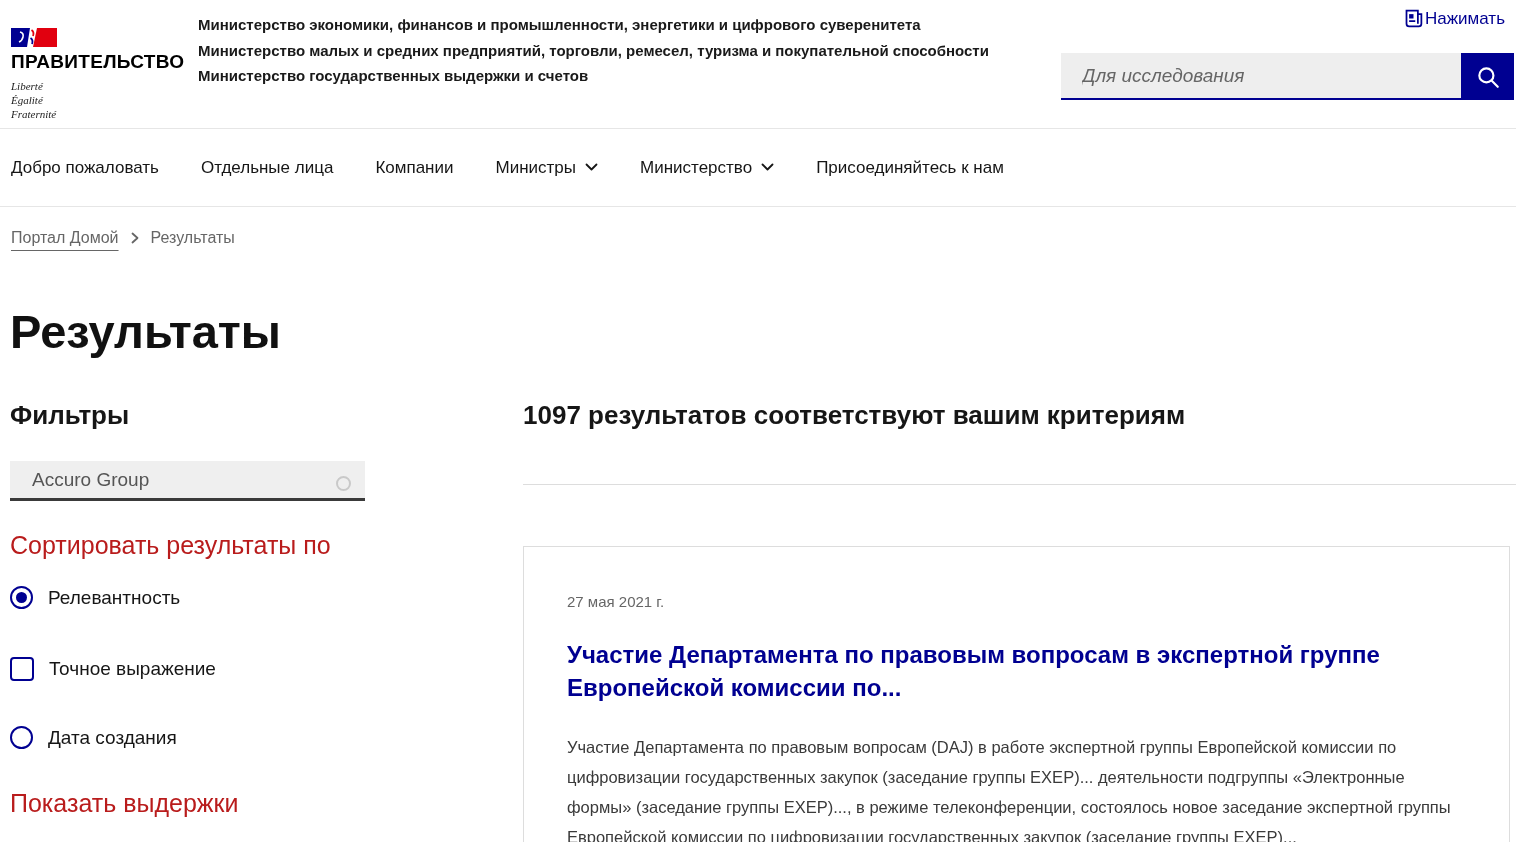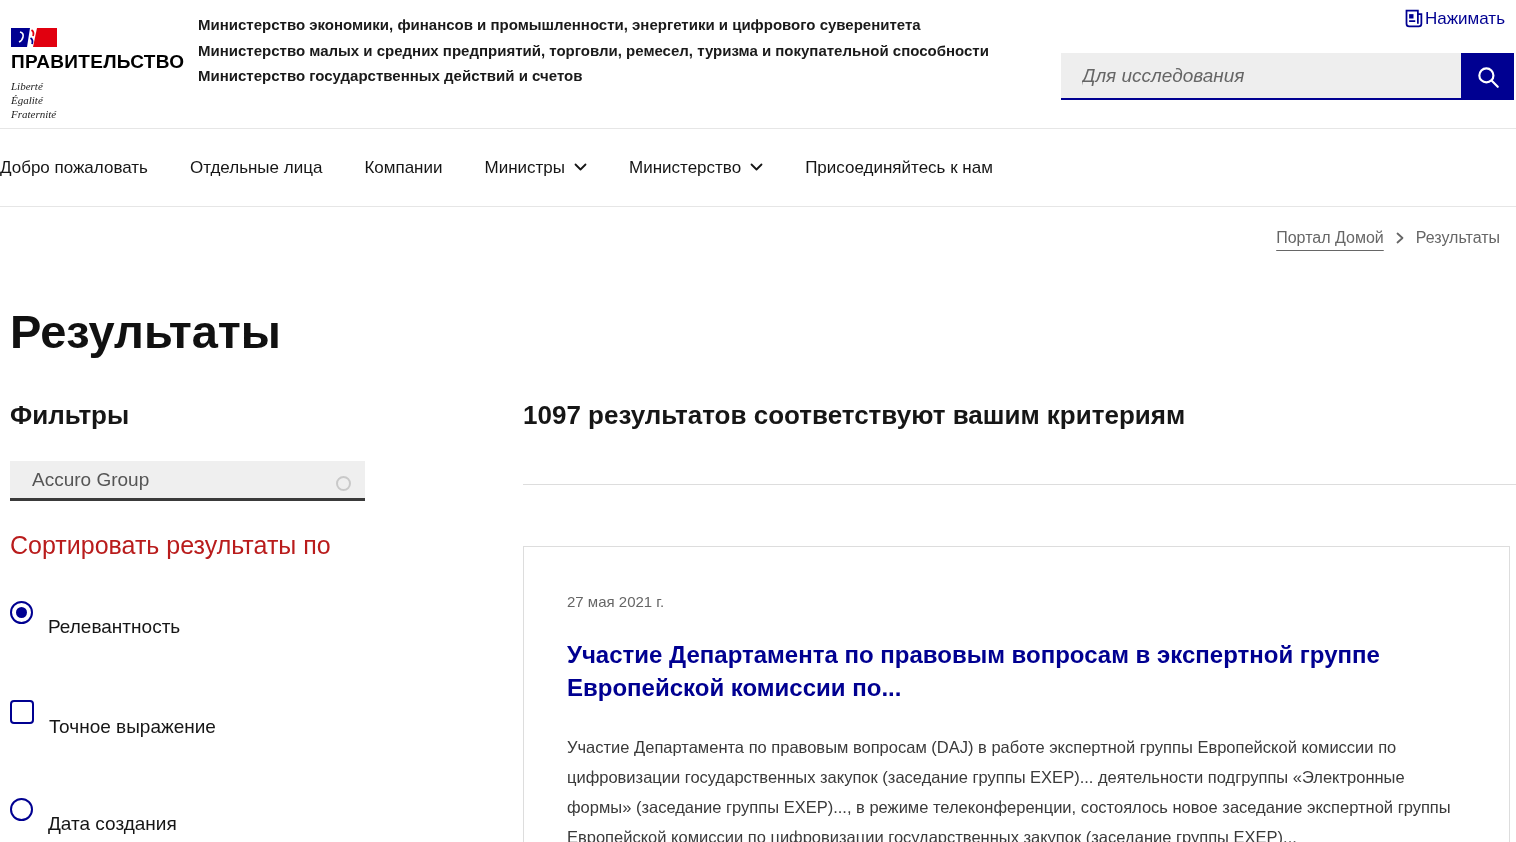--- a/index.html
+++ b/index.html
@@ -20,27 +20,27 @@
   .searchbar { position:absolute; left:1032px; top:53px; width:482px; height:47px; display:flex;padding-left:29px; }
   .searchbar input { flex:1; min-width:0; background:#eee; border:none;
                      border-bottom:2px solid #000091; padding:0 10px 0 21px;
                      font-family:"Liberation Sans", sans-serif; font-size:19px; font-style:italic; color:#444; }
   .searchbar input::placeholder { color:#666; font-style:italic; }
   .search-btn { width:53px; border:none; background:#000091; cursor:pointer;
                 display:flex; align-items:center; justify-content:center; }
 
   
   .nav { height:79px; border-top:1px solid #e6e6e6; border-bottom:1px solid #e6e6e6;
-         display:flex; align-items:center; }
+         display:flex; align-items:center; padding-left:11px; }
   .nav-item { display:flex; align-items:center; gap:9px; font-size:17px; color:#161616;
               margin-right:42px; cursor:pointer; white-space:nowrap; }
 
   
-  .breadcrumb { margin:22px 16px 0 11px; display:flex; align-items:center; gap:12px;
-                font-size:16px; color:#666;justify-content:flex-end; }
+  .breadcrumb { margin:22px 0 0 11px; display:flex; align-items:center; gap:12px;
+                font-size:16px; color:#666; }
   .crumb-home { color:#666; text-decoration:underline; text-underline-offset:7px;
                 text-decoration-thickness:1px; cursor:pointer; }
 
   
   .page-title { margin:58px 0 0 10px; font-size:47px; line-height:54px; font-weight:700; color:#111; }
 
   
   .main { display:flex; margin-top:40px; }
   .filters { width:355px; margin-left:10px; flex:none; }
   .results { flex:1; margin-left:158px; }
@@ -51,21 +51,21 @@
         border-bottom:3px solid #3a3a3a; padding:0 44px 0 22px; font-size:19px; color:#555;
         font-family:"Liberation Sans", sans-serif; }
   .spinner-circle { position:absolute; right:14px; top:15px; width:15px; height:15px;
         border:2px solid #c9c9c9; border-radius:50%; }
   .sort-title, .excerpts-title { font-size:25px; font-weight:400; color:#b91c1c; }
   .sort-title { margin-top:30px; }
   .option-row { display:flex; align-items:center; gap:15px; cursor:pointer; }
   .option-row.radio1 { margin-top:26px; }
   .option-row.radio2 { margin-top:45px; }
   .option-row.check1 { margin-top:48px; }
-  .option-label { font-size:19px; color:#161616;margin-top:30px; }
+  .option-label { font-size:19px; color:#161616; }
   .radio { width:23px; height:23px; border:2px solid #000091; border-radius:50%; flex:none;
            display:flex; align-items:center; justify-content:center; background:#fff; }
   .radio .dot { width:11px; height:11px; border-radius:50%; background:#000091; display:none; }
   .radio.selected .dot { display:block; }
   .checkbox { width:24px; height:24px; border:2px solid #000091; border-radius:4px; flex:none; background:#fff; }
   .excerpts-title { margin-top:40px; }
 
   
   .results-count { font-size:26px; line-height:32px; font-weight:700; color:#161616; }
   .results-divider { border:none; border-top:1px solid #ddd; margin-top:53px; }
@@ -92,21 +92,21 @@
     <div class="motto">
       <div>Liberté</div>
       <div>Égalité</div>
       <div>Fraternité</div>
     </div>
   </div>
 
   <div class="ministries">
     <div class="ministry-line">Министерство экономики, финансов и промышленности, энергетики и цифрового суверенитета</div>
     <div class="ministry-line">Министерство малых и средних предприятий, торговли, ремесел, туризма и покупательной способности</div>
-    <div class="ministry-line">Министерство государственных действий и счетов</div>
+    <div class="ministry-line">Министерство государственных выдержки и счетов</div>
   </div>
 
   <a class="press-link">
     <svg width="21" height="21" viewBox="0 0 24 24">
       <path d="M4 3 h13 v4 h4 v11 a3 3 0 0 1 -3 3 h-11 a3 3 0 0 1 -3 -3 z" fill="none" stroke="#000091" stroke-width="2"></path>
       <rect x="7" y="7" width="5" height="5" fill="#000091"></rect>
       <rect x="7" y="14" width="7" height="2" fill="#000091"></rect>
       <path d="M17 7 v11" stroke="#000091" stroke-width="2"></path>
     </svg>
     <span>Нажимать</span>

